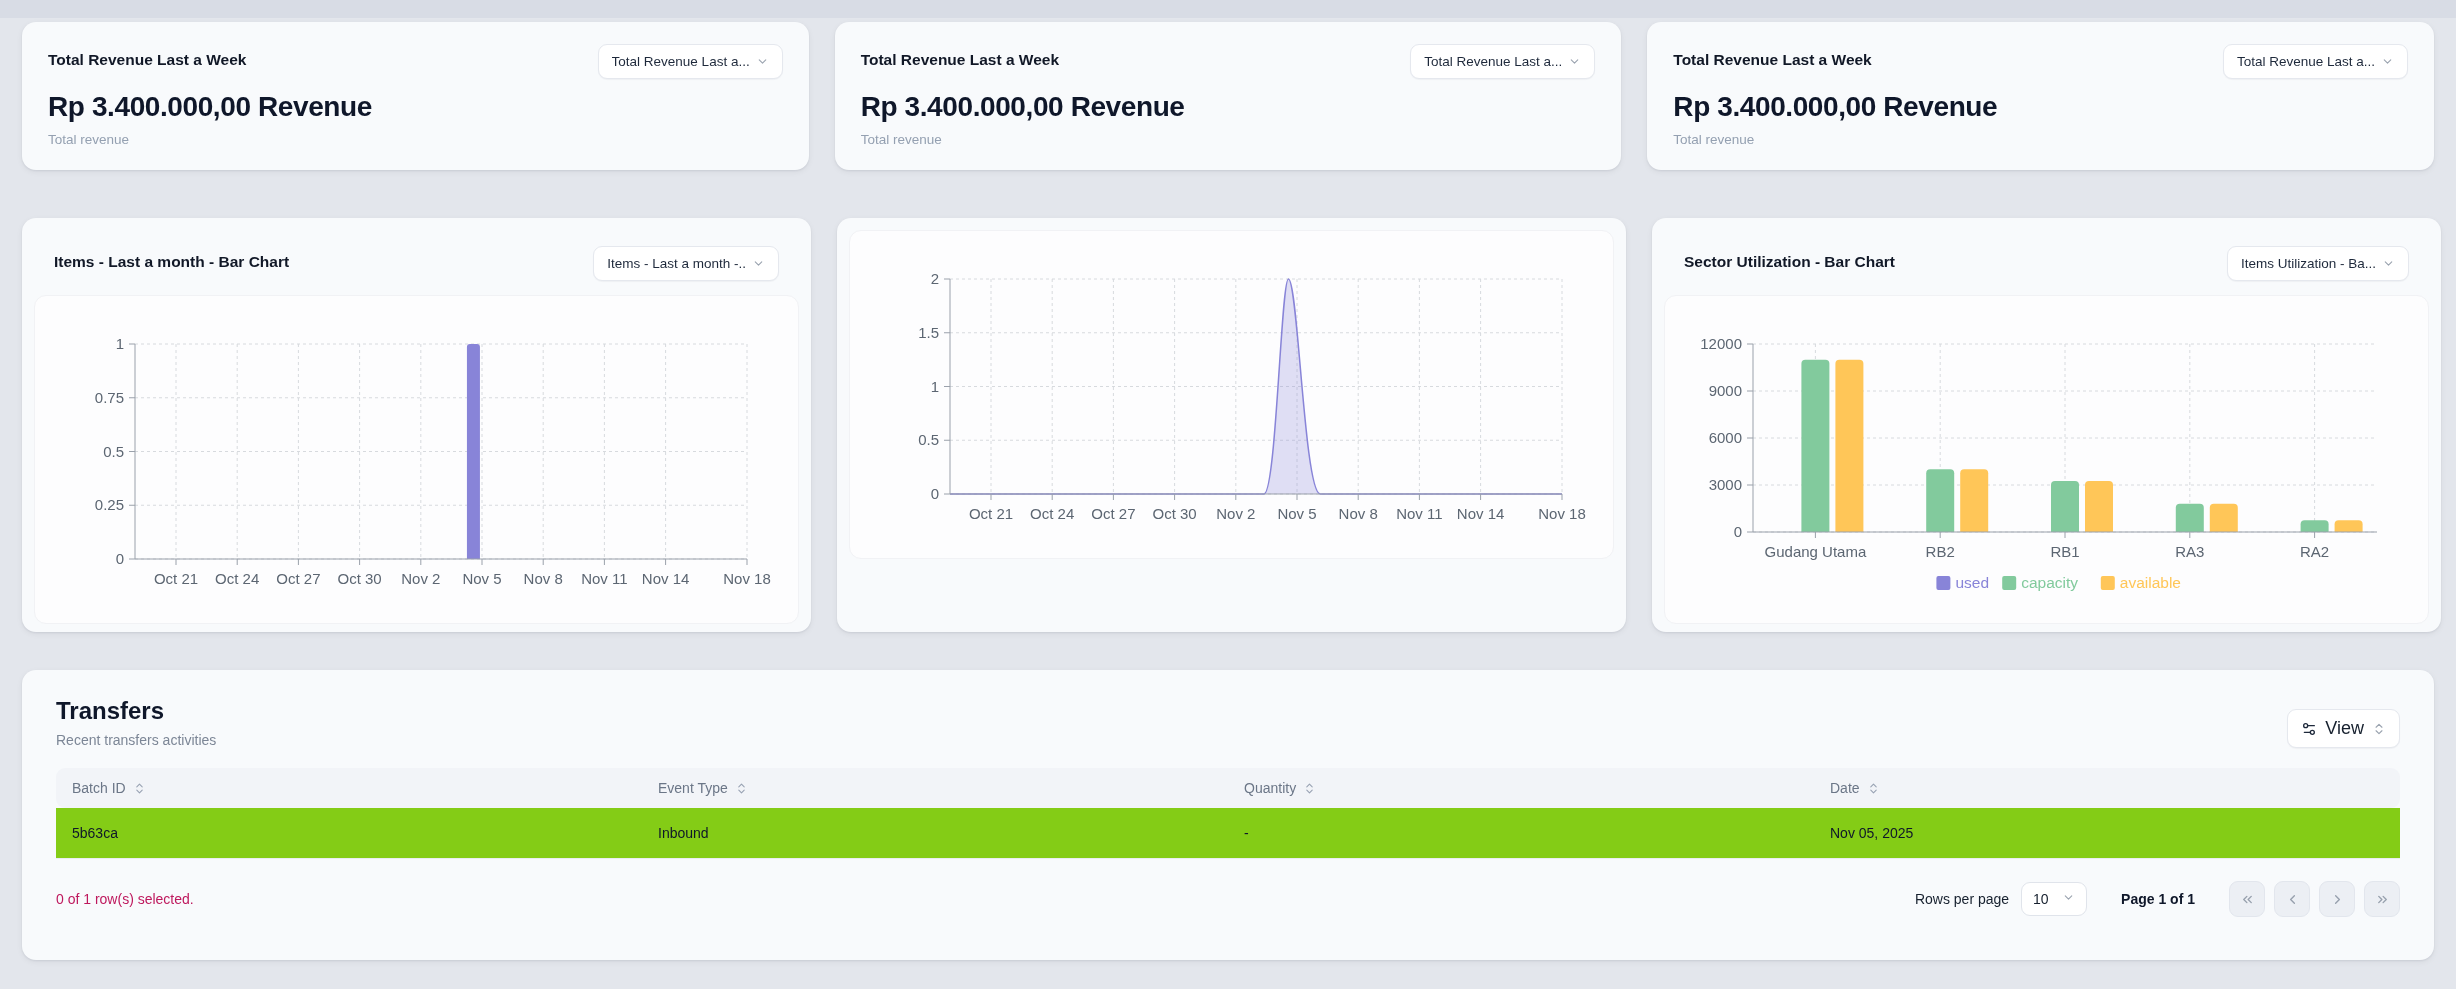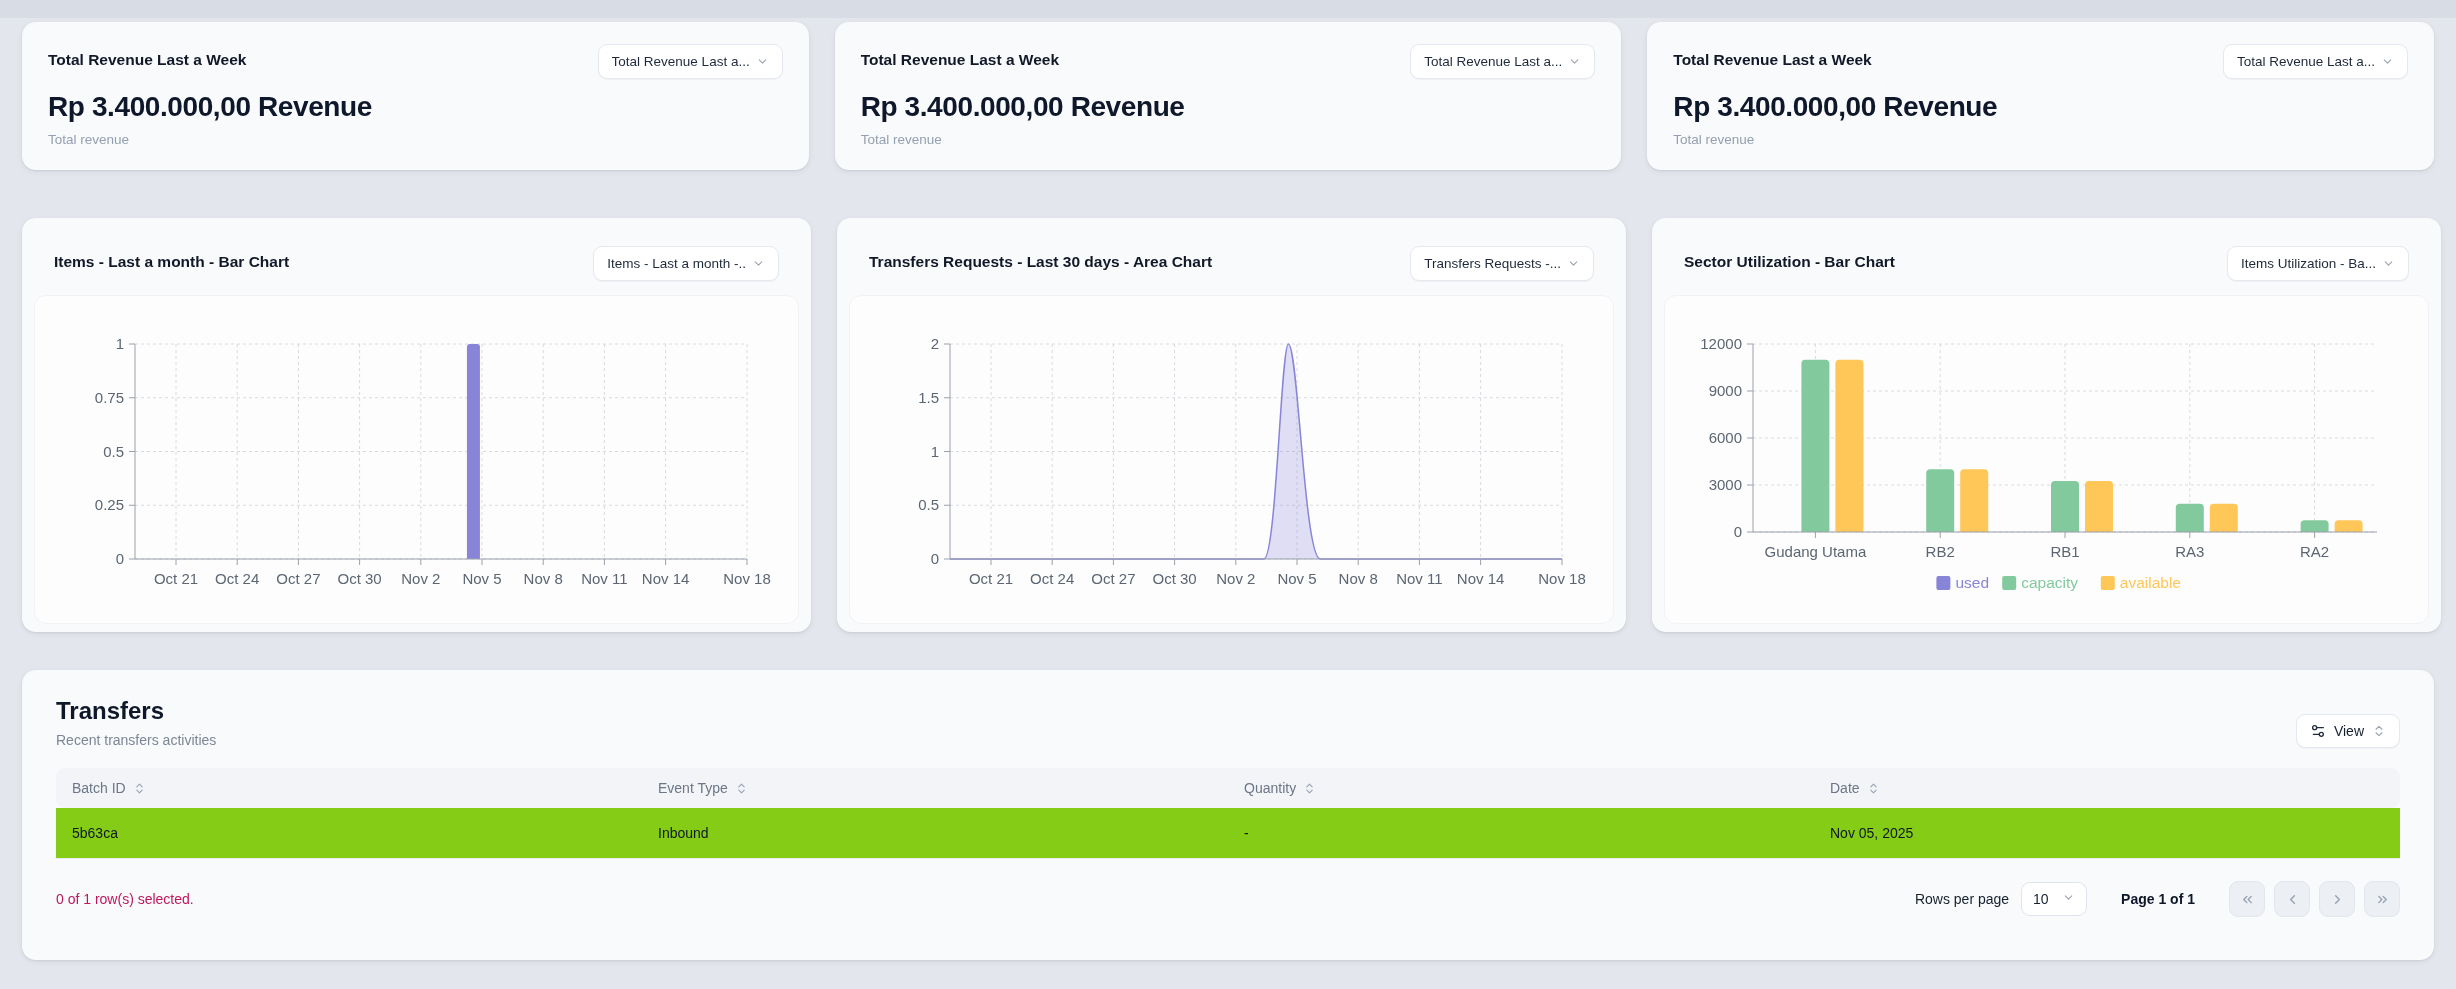--- a/index.html
+++ b/index.html
@@ -37,21 +37,21 @@
   .chart-head{display:flex;justify-content:space-between;align-items:flex-start;padding:22px 20px 14px;}
   .chart-panel{background:#fdfdfe;border-radius:12px;border:1px solid #f1f2f5;overflow:hidden;}
   .chart-panel svg{display:block;}
   
   .table-card{min-height:290px;padding:26px 34px 24px;}
   .tbl-headline{display:flex;justify-content:space-between;align-items:flex-end;margin-bottom:20px;}
   .tbl-title{font-size:24px;font-weight:700;line-height:30px;}
   .tbl-sub{color:#7c8696;font-size:14px;margin-top:6px;}
   .view-btn{
     display:inline-flex;align-items:center;gap:8px;background:#fff;border:1px solid #e5e8ee;
-    border-radius:9px;padding:8px 13px;font-size:14px;font-weight:500;color:#16202e;
+    border-radius:9px;padding:8px 13px;font-size:18px;font-weight:500;color:#16202e;
     font-family:inherit;cursor:pointer;box-shadow:0 1px 1px rgba(16,24,40,.04);
   }
   .grid4{display:grid;grid-template-columns:1fr 1fr 1fr 1fr;}
   .tbl-header{background:#f2f4f8;border-radius:9px;}
   .th{display:flex;align-items:center;gap:7px;padding:12px 16px;color:#6b7687;font-size:14px;cursor:pointer;}
   .tbl-row{background:#84cc16;border-bottom:1px solid #e9edf2;cursor:pointer;}
   .td{padding:17px 16px;font-size:14px;color:#0f172a;}
   .tbl-footer{display:flex;justify-content:space-between;align-items:center;margin-top:22px;}
   .sel-note{color:#be185d;font-size:14px;}
   .footer-right{display:flex;align-items:center;gap:34px;}
@@ -181,29 +181,20 @@
             <text x="569.404" y="288" text-anchor="middle" fill="#5c6672" font-size="15" font-weight="400">Nov 11</text>
             <line x1="630.604" y1="263" x2="630.604" y2="269" stroke="#9aa1ab"></line>
             <text x="630.604" y="288" text-anchor="middle" fill="#5c6672" font-size="15" font-weight="400">Nov 14</text>
             <line x1="712" y1="263" x2="712" y2="269" stroke="#9aa1ab"></line>
             <text x="712" y="288" text-anchor="middle" fill="#5c6672" font-size="15" font-weight="400">Nov 18</text>
           </svg>
       </div>
     </section>
 
     <section class="card chart-card">
-      <div class="chart-head">
-        <div class="chart-title">Transfers Requests - Last 30 days - Area Chart</div>
-        <button class="select-btn">
-          <span>Transfers Requests -...</span>
-          <svg width="13" height="13" viewBox="0 0 24 24" fill="none" stroke="#9aa3af" stroke-width="2" stroke-linecap="round" stroke-linejoin="round">
-              <path d="m6 9 6 6 6-6"></path>
-            </svg>
-        </button>
-      </div>
       <div class="chart-panel">
         <svg id="chart1" width="763" height="327" viewBox="0 0 763 327">
             <g stroke="#d7dade" stroke-dasharray="3 3" stroke-width="1">
               <line x1="100" y1="263" x2="712" y2="263"></line>
               <line x1="100" y1="209.25" x2="712" y2="209.25"></line>
               <line x1="100" y1="155.5" x2="712" y2="155.5"></line>
               <line x1="100" y1="101.75" x2="712" y2="101.75"></line>
               <line x1="100" y1="48" x2="712" y2="48"></line>
               <line x1="141.00400000000002" y1="48" x2="141.00400000000002" y2="263"></line>
               <line x1="202.204" y1="48" x2="202.204" y2="263"></line>

